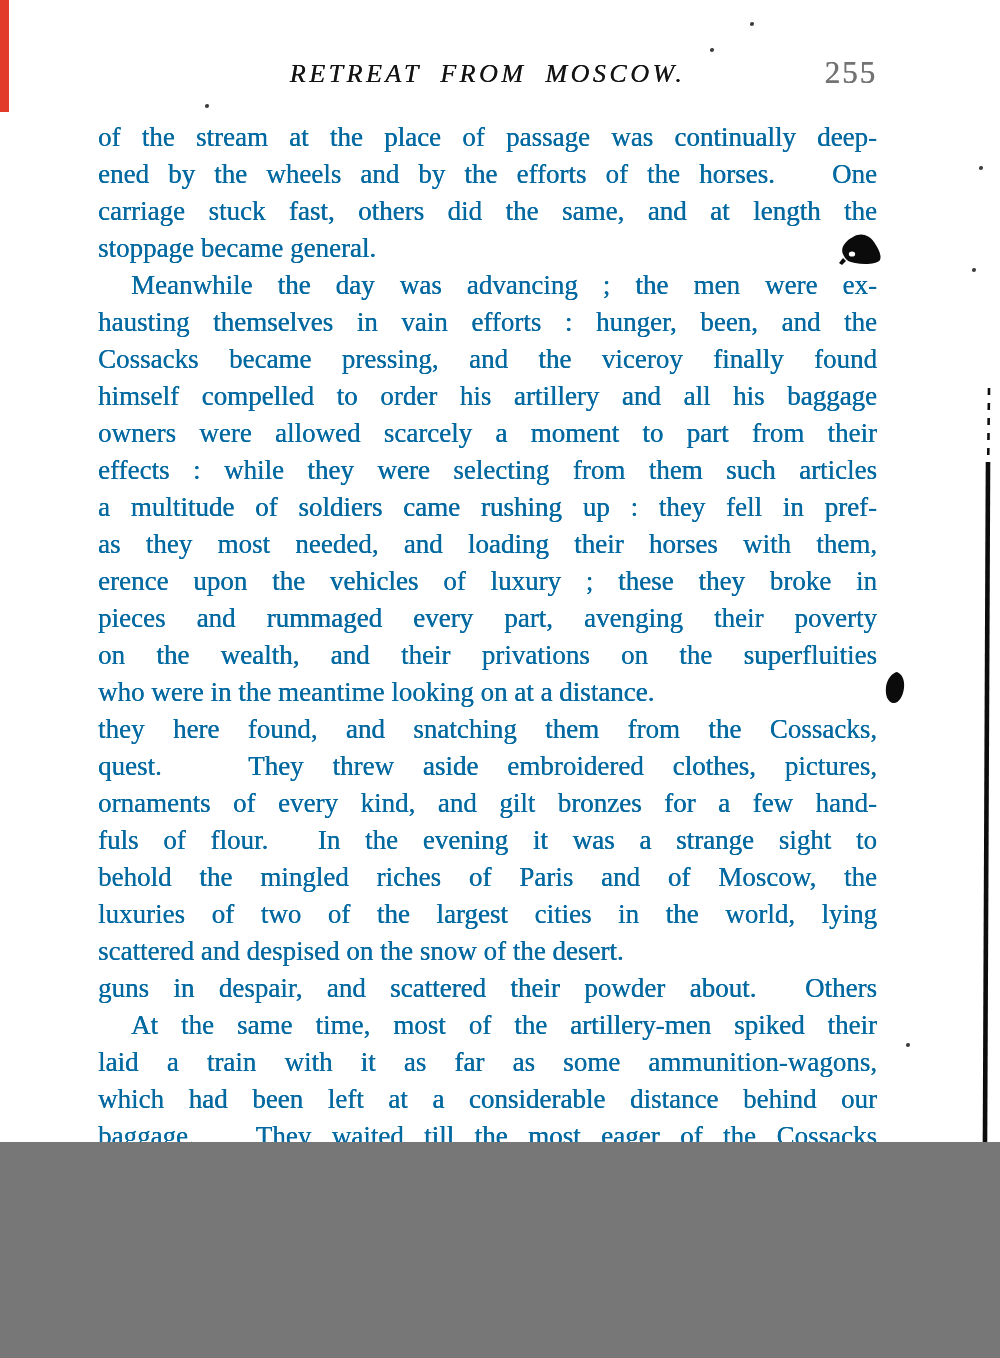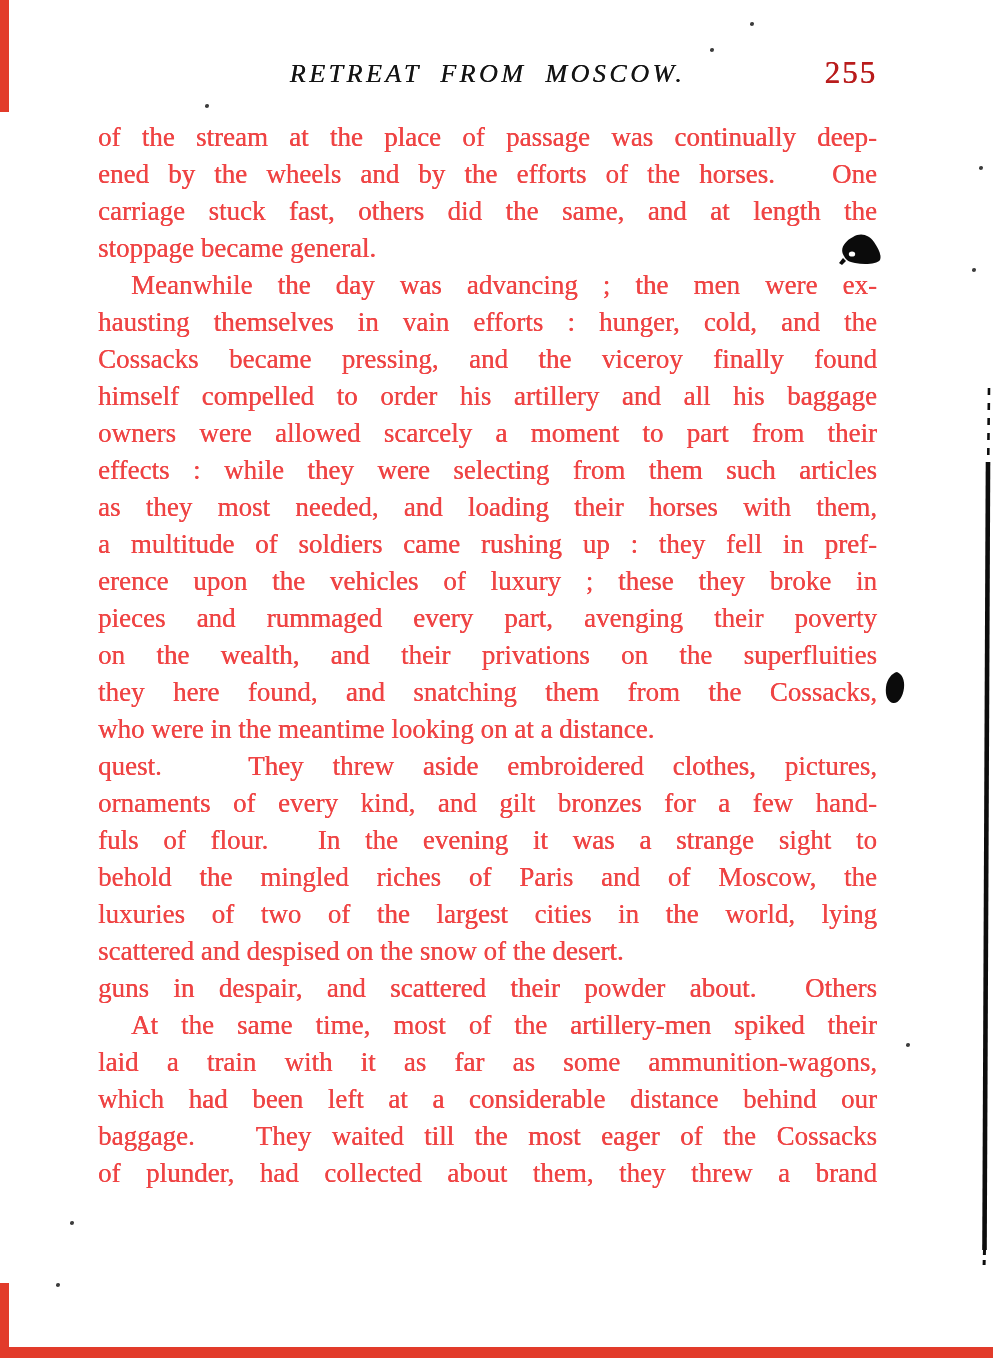--- a/index.html
+++ b/index.html
@@ -1,19 +1,19 @@
 <!DOCTYPE html>
 <html><head>
 <meta charset="utf-8">
 <style>
   html, body { margin: 0; padding: 0; background: #777; }
   #page-root {
     position: relative;
     width: 1000px;
-    height: 1358px;
+    height: 1142px;
     background: #ffffff;
     overflow: hidden;
     font-family: "Liberation Serif", serif;
     color: #111;
   }
   
   #page-header {
     position: absolute;
     top: 55px; left: 98px; width: 779px; height: 46px;
   }
@@ -25,30 +25,30 @@
     letter-spacing: 3.5px;
     word-spacing: 9px;
     color: #141414;
     text-shadow: 0.3px 0 currentColor;
     white-space: nowrap;
   }
   .folio {
     position: absolute; right: 0; top: 0;
     font-size: 31px;
     letter-spacing: 2px;
-    color: #b91c1c;
+    color: #737373;
     text-shadow: 0.4px 0 currentColor;
   }
   
   #page-body {
     position: absolute;
     top: 119px; left: 98px; width: 779px;
     font-size: 27px;
     line-height: 37px;
-    color: #ef4444;
+    color: #0369a1;
     text-shadow: 0.35px 0 currentColor;
   }
   .paragraph { margin: 0; }
   .line { text-align: justify; text-align-last: left; white-space: normal; }
   .line.j { text-align-last: justify; }
   .line.ind { text-indent: 33px; font-family: Liberation Serif, serif; }
   
   .red-mark { position: absolute; background: #e23b2a; }
   #red-left-top    { left: 0; top: 0;      width: 9px;  height: 112px; }
   #red-left-bottom { left: 0; top: 1283px; width: 9px;  height: 75px;  }
@@ -80,32 +80,32 @@
 
   <div id="page-body">
       <div class="paragraph">
         <div class="line j">of the stream at the place of passage was continually deep-</div>
         <div class="line j">ened by the wheels and by the efforts of the horses.&nbsp;&nbsp; One</div>
         <div class="line j">carriage stuck fast, others did the same, and at length the</div>
         <div class="line">stoppage became general.</div>
       </div>
       <div class="paragraph">
         <div class="line j ind">Meanwhile the day was advancing ; the men were ex-</div>
-        <div class="line j">hausting themselves in vain efforts : hunger, cold, and the</div>
+        <div class="line j">hausting themselves in vain efforts : hunger, been, and the</div>
         <div class="line j">Cossacks became pressing, and the viceroy finally found</div>
         <div class="line j">himself compelled to order his artillery and all his baggage</div>
         <div class="line j">owners were allowed scarcely a moment to part from their</div>
         <div class="line j">effects : while they were selecting from them such articles</div>
+        <div class="line j">a multitude of soldiers came rushing up : they fell in pref-</div>
         <div class="line j">as they most needed, and loading their horses with them,</div>
-        <div class="line j">a multitude of soldiers came rushing up : they fell in pref-</div>
         <div class="line j">erence upon the vehicles of luxury ; these they broke in</div>
         <div class="line j">pieces and rummaged every part, avenging their poverty</div>
         <div class="line j">on the wealth, and their privations on the superfluities</div>
+        <div class="line">who were in the meantime looking on at a distance.</div>
         <div class="line j">they here found, and snatching them from the Cossacks,</div>
-        <div class="line">who were in the meantime looking on at a distance.</div>
       </div>
       <div class="paragraph">
         <div class="line j">quest.&nbsp;&nbsp; They threw aside embroidered clothes, pictures,</div>
         <div class="line j">ornaments of every kind, and gilt bronzes for a few hand-</div>
         <div class="line j">fuls of flour.&nbsp; In the evening it was a strange sight to</div>
         <div class="line j">behold the mingled riches of Paris and of Moscow, the</div>
         <div class="line j">luxuries of two of the largest cities in the world, lying</div>
         <div class="line">scattered and despised on the snow of the desert.</div>
       </div>
       <div class="paragraph">

